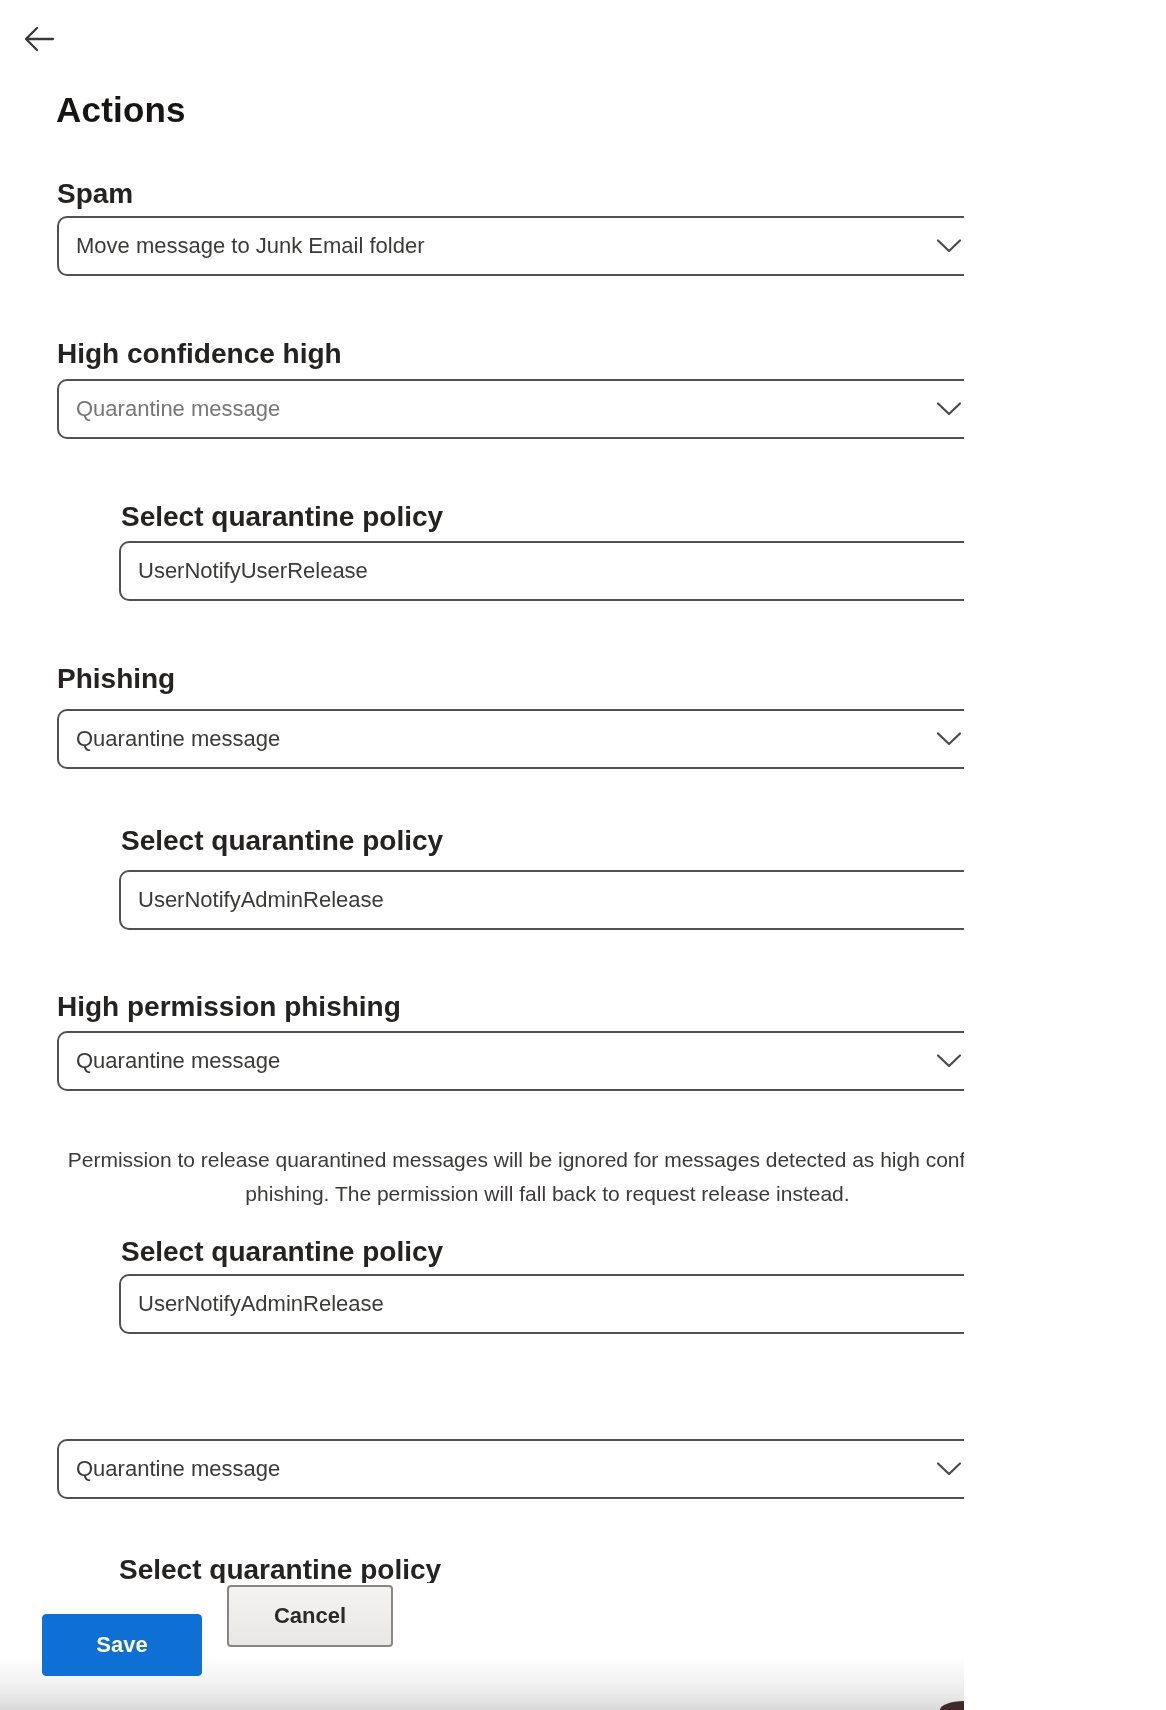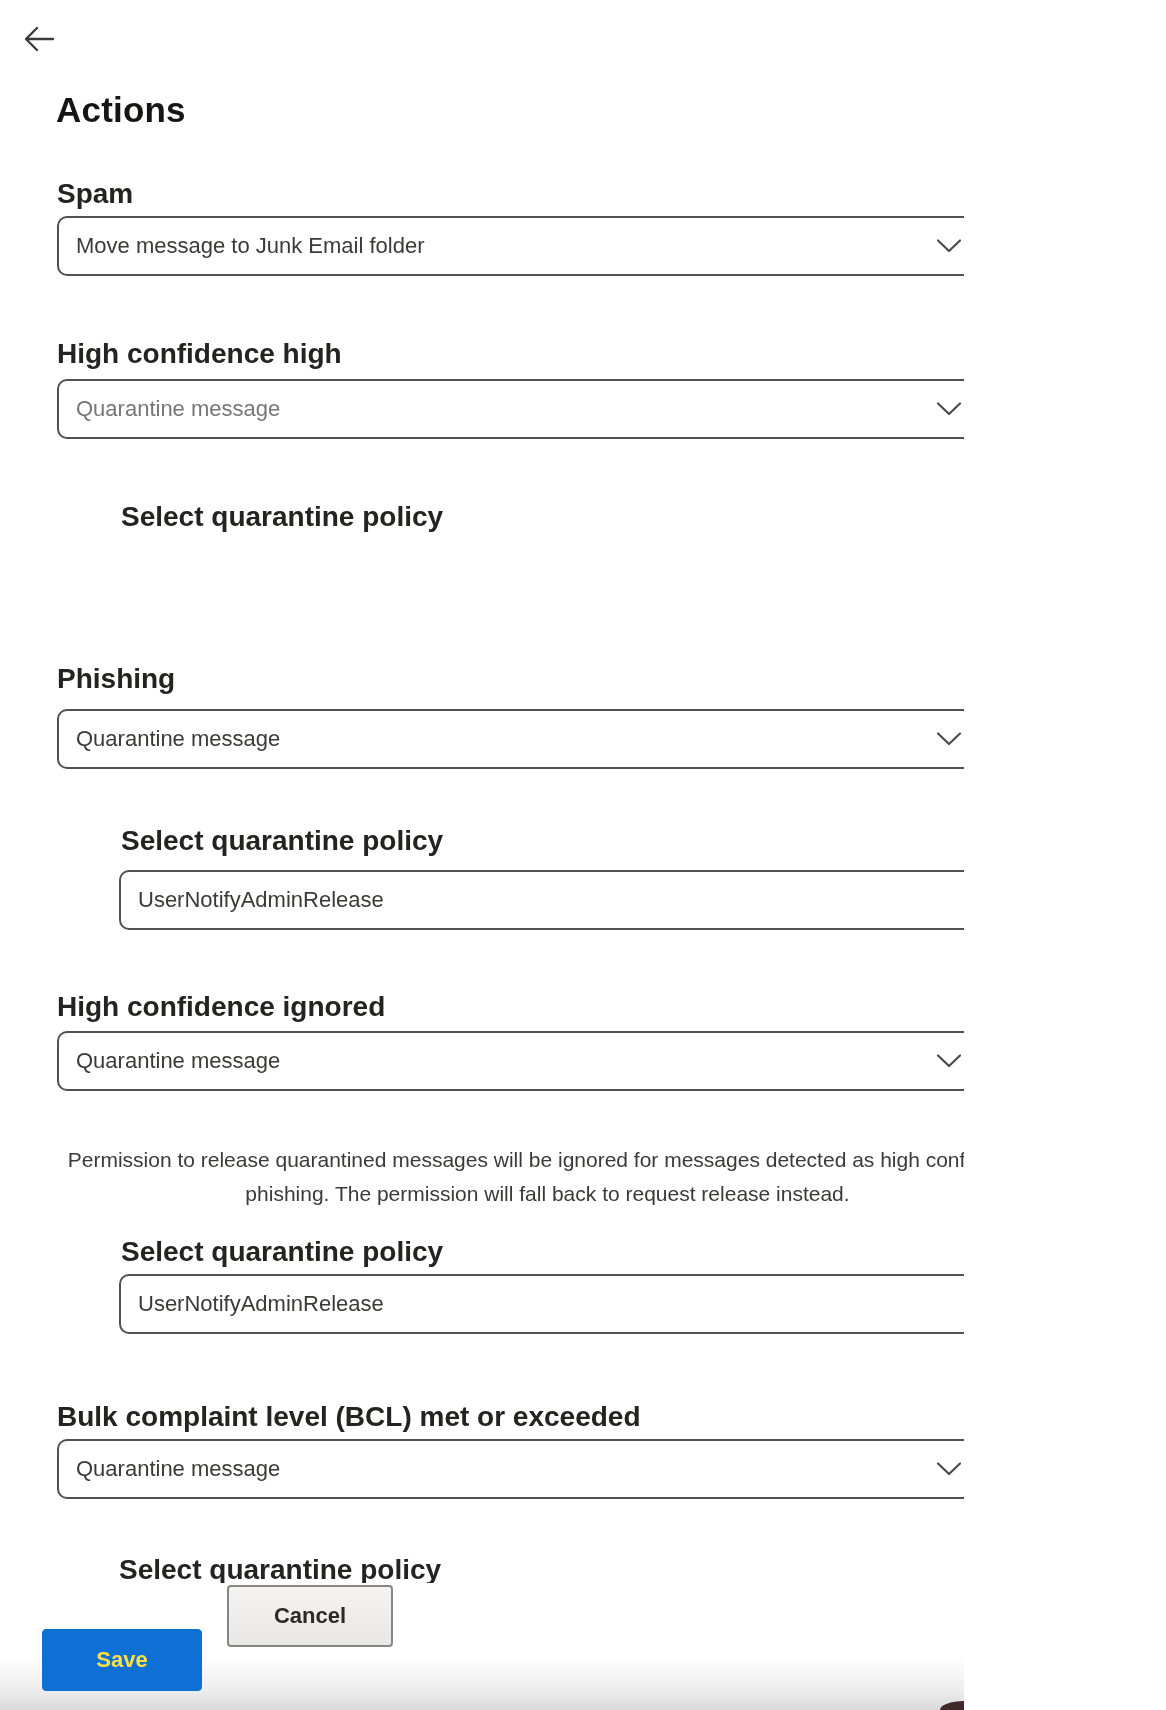--- a/index.html
+++ b/index.html
@@ -25,21 +25,21 @@
          display:flex;align-items:center;padding:0 56px 0 17px;cursor:pointer;}
   .combo-text{font-size:22px;color:#3b3a39;white-space:nowrap;overflow:hidden;text-overflow:ellipsis;}
   .combo-text.muted{color:#767676;}
   .chev{position:absolute;right:24px;top:50%;transform:translateY(-50%);line-height:0;}
 
   .clip-label{z-index:1;}
   .footer{position:absolute;left:0;top:1583px;width:1166px;height:127px;z-index:2;
           background:linear-gradient(180deg,#ffffff 0%,#ffffff 58%,#ececec 86%,#d8d8d8 100%);}
   .btn{position:absolute;height:62px;border-radius:4px;font-size:22px;font-weight:600;cursor:pointer;z-index:3;
        display:flex;align-items:center;justify-content:center;}
-  .btn-save{left:42px;top:1614px;width:160px;background:var(--accent);border:1px solid var(--accent);color:#fde047;margin-top:15px;}
+  .btn-save{left:42px;top:1614px;width:160px;background:var(--accent);border:1px solid var(--accent);color:#fef9c3;}
   .btn-cancel{left:227px;top:1538px;width:166px;background:linear-gradient(180deg,#f4f3f2,#e9e8e7);
               border:2px solid #888684;color:#2b2a29;margin-top:47px;}
 
   .side-btn{position:absolute;left:1047px;width:98px;border:none;cursor:pointer;z-index:5;
             display:flex;align-items:center;justify-content:center;}
   .side-support{top:1410px;height:98px;background:var(--support-teal);}
   .side-feedback{top:1508px;height:97px;background:var(--feedback-dark);}
 
   .corner-artifact{position:absolute;right:0;bottom:0;width:24px;height:9px;background:#41282b;
                    border-top-left-radius:100% 100%;z-index:6;}
@@ -76,20 +76,28 @@
   <div class="combo" style="left:57px;top:379px;width:931px" role="combobox">
     <span class="combo-text muted">Quarantine message</span>
     <span class="chev">
       <svg width="26" height="15" viewBox="0 0 26 15">
           <path d="M2 2 L13 12.5 L24 2" fill="none" stroke="#4c4b4a" stroke-width="2.2" stroke-linecap="round" stroke-linejoin="round"></path>
         </svg>
     </span>
   </div>
 
   <div class="fld-label" style="left:121px;top:501px">Select quarantine policy</div>
+  <div class="combo" style="left:119px;top:541px;width:928px" role="combobox">
+    <span class="combo-text">UserNotifyUserRelease</span>
+    <span class="chev">
+      <svg width="26" height="15" viewBox="0 0 26 15">
+          <path d="M2 2 L13 12.5 L24 2" fill="none" stroke="#4c4b4a" stroke-width="2.2" stroke-linecap="round" stroke-linejoin="round"></path>
+        </svg>
+    </span>
+  </div>
 
   <div class="fld-label" style="left:57px;top:663px">Phishing</div>
   <div class="combo" style="left:57px;top:709px;width:931px" role="combobox">
     <span class="combo-text">Quarantine message</span>
     <span class="chev">
       <svg width="26" height="15" viewBox="0 0 26 15">
           <path d="M2 2 L13 12.5 L24 2" fill="none" stroke="#4c4b4a" stroke-width="2.2" stroke-linecap="round" stroke-linejoin="round"></path>
         </svg>
     </span>
   </div>
@@ -97,21 +105,21 @@
   <div class="fld-label" style="left:121px;top:825px">Select quarantine policy</div>
   <div class="combo" style="left:119px;top:870px;width:928px" role="combobox">
     <span class="combo-text">UserNotifyAdminRelease</span>
     <span class="chev">
       <svg width="26" height="15" viewBox="0 0 26 15">
           <path d="M2 2 L13 12.5 L24 2" fill="none" stroke="#4c4b4a" stroke-width="2.2" stroke-linecap="round" stroke-linejoin="round"></path>
         </svg>
     </span>
   </div>
 
-  <div class="fld-label" style="left:57px;top:991px">High confidence ignored</div>
+  <div class="fld-label" style="left:57px;top:991px">High permission phishing</div>
   <div class="combo" style="left:57px;top:1031px;width:931px" role="combobox">
     <span class="combo-text">Quarantine message</span>
     <span class="chev">
       <svg width="26" height="15" viewBox="0 0 26 15">
           <path d="M2 2 L13 12.5 L24 2" fill="none" stroke="#4c4b4a" stroke-width="2.2" stroke-linecap="round" stroke-linejoin="round"></path>
         </svg>
     </span>
   </div>
 
   <p class="note">Permission to release quarantined messages will be ignored for messages detected as high confidence phishing. The permission will fall back to request release instead.</p>
@@ -119,21 +127,20 @@
   <div class="fld-label" style="left:121px;top:1236px">Select quarantine policy</div>
   <div class="combo" style="left:119px;top:1274px;width:928px" role="combobox">
     <span class="combo-text">UserNotifyAdminRelease</span>
     <span class="chev">
       <svg width="26" height="15" viewBox="0 0 26 15">
           <path d="M2 2 L13 12.5 L24 2" fill="none" stroke="#4c4b4a" stroke-width="2.2" stroke-linecap="round" stroke-linejoin="round"></path>
         </svg>
     </span>
   </div>
 
-  <div class="fld-label" style="left:57px;top:1401px">Bulk complaint level (BCL) met or exceeded</div>
   <div class="combo" style="left:57px;top:1439px;width:931px" role="combobox">
     <span class="combo-text">Quarantine message</span>
     <span class="chev">
       <svg width="26" height="15" viewBox="0 0 26 15">
           <path d="M2 2 L13 12.5 L24 2" fill="none" stroke="#4c4b4a" stroke-width="2.2" stroke-linecap="round" stroke-linejoin="round"></path>
         </svg>
     </span>
   </div>
 
   <div class="fld-label clip-label" style="left:119px;top:1554px">Select quarantine policy</div>

